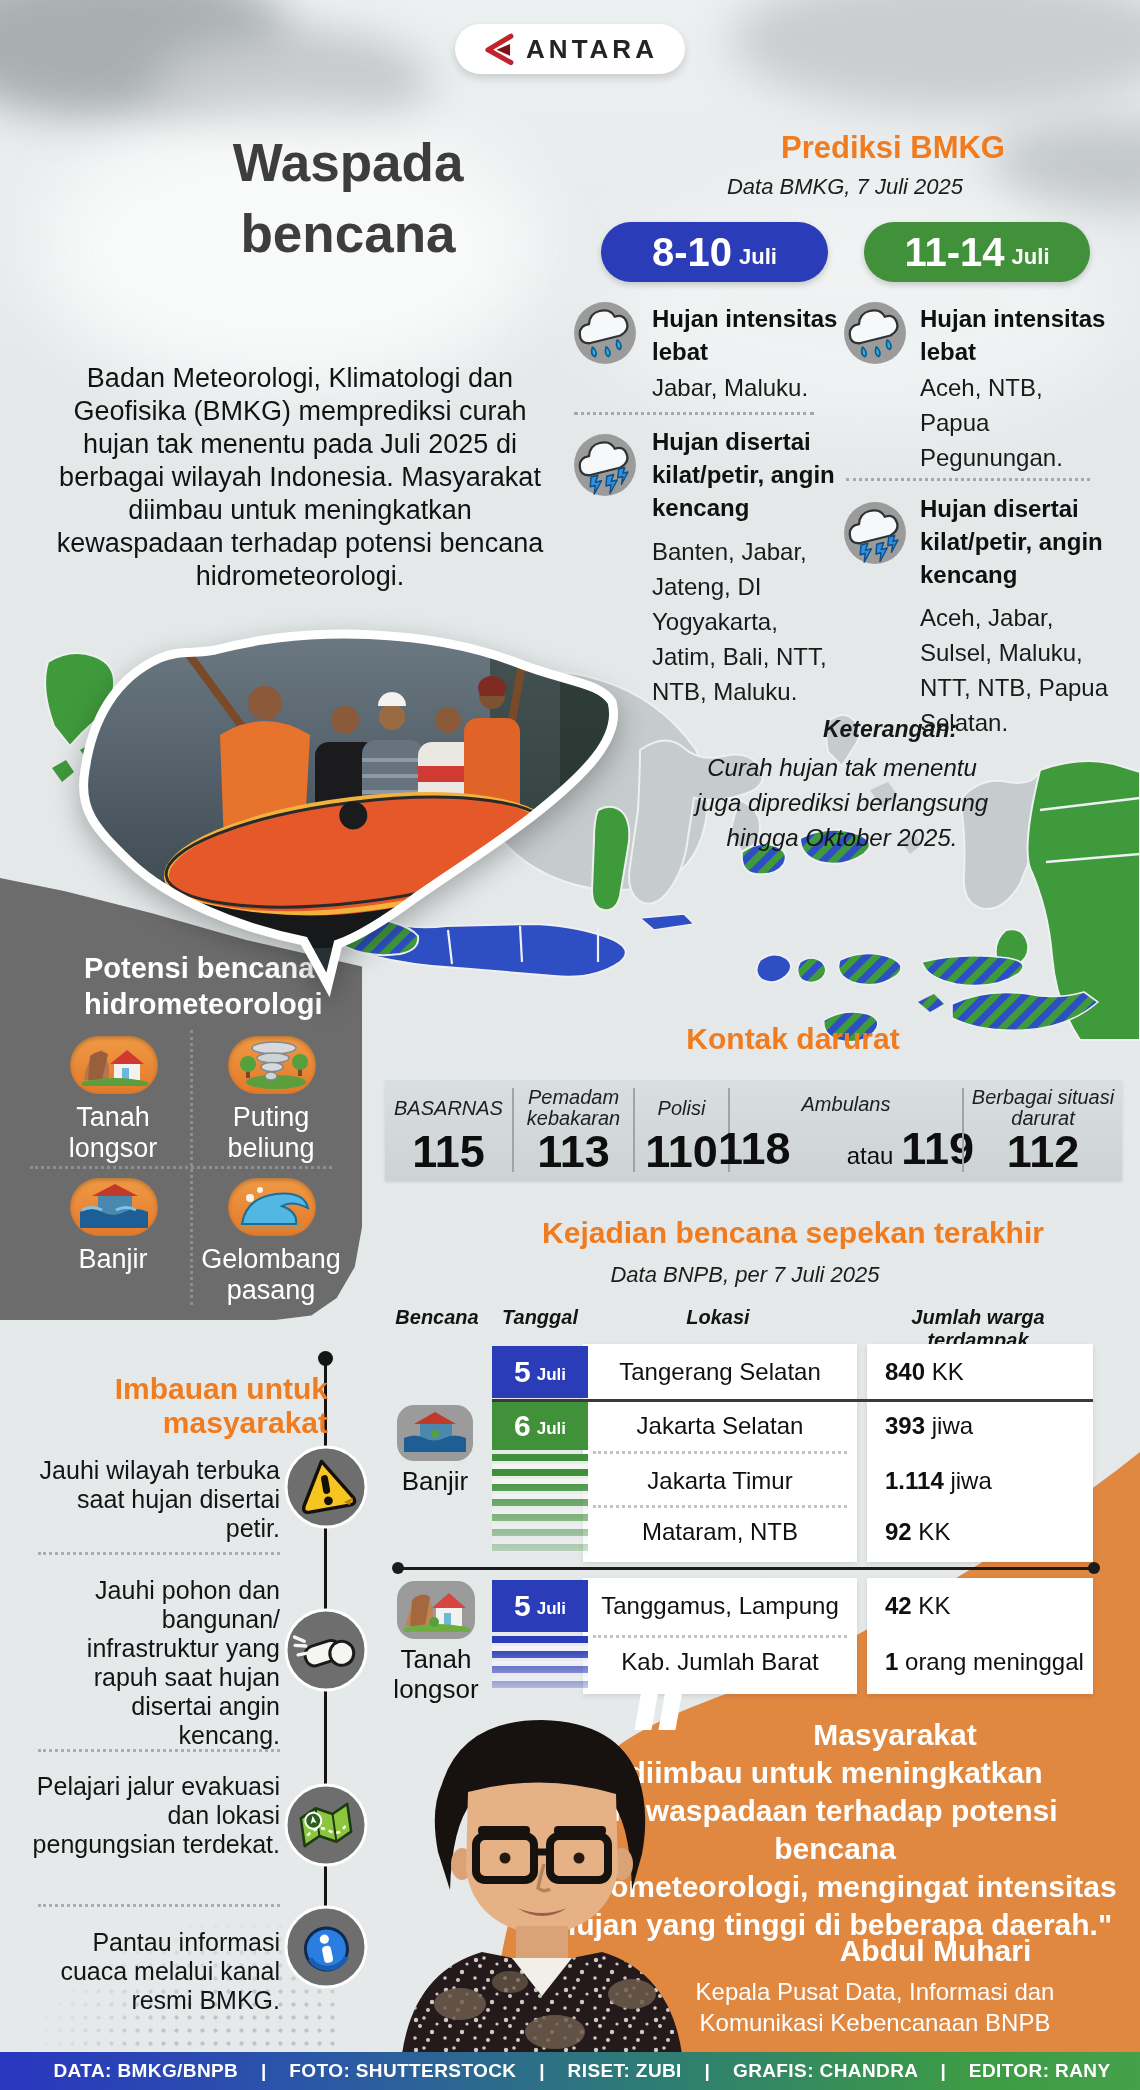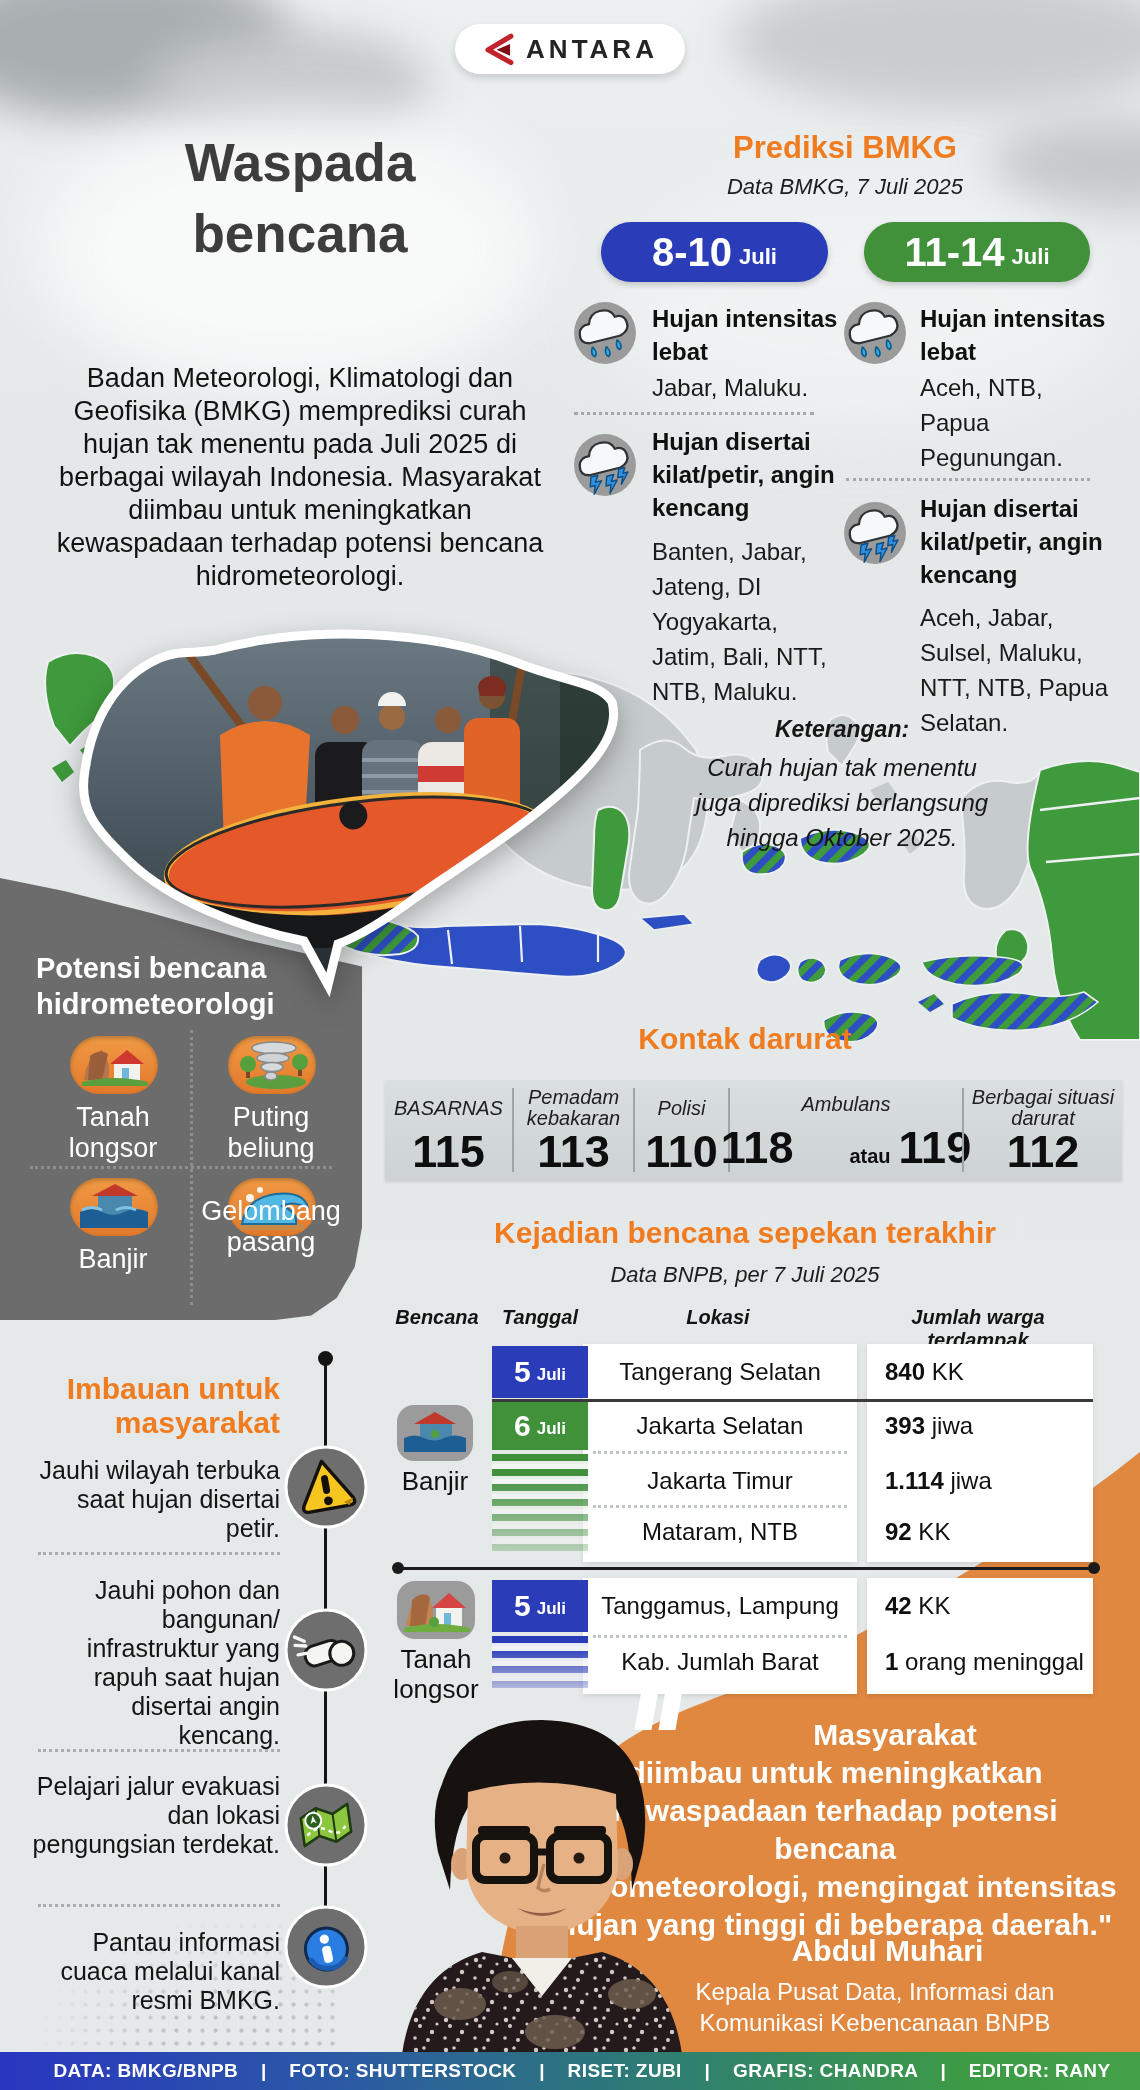--- a/index.html
+++ b/index.html
@@ -3,40 +3,40 @@
 <meta charset="utf-8">
 <style>
   html,body{margin:0;padding:0;background:#9aa0a3;}
   #canvas{position:relative;width:1140px;height:2090px;margin:0 auto;overflow:hidden;
     background:linear-gradient(180deg,#edf0f1 0%,#e4e8e9 20%,#e6e9ea 100%);
     font-family:"Liberation Sans","DejaVu Sans",sans-serif;color:#161616;}
   .a{position:absolute;}
   .cloud{position:absolute;border-radius:50%;filter:blur(22px);}
   .ctr{text-align:center;}
   .orange{color:#f07c1f;}
-  .bold{font-weight:bold;}
+  .bold{font-weight:bold;margin-left:48px;}
   .ital{font-style:italic;}
   
   .period-pill{position:absolute;height:60px;border-radius:30px;display:flex;align-items:center;justify-content:center;gap:7px;color:#fff;box-shadow:0 3px 6px rgba(0,0,0,.18);}
   .period-pill .num{font-size:40px;font-weight:bold;}
   .period-pill .mon{font-size:22px;font-weight:bold;margin-top:10px;}
   
   .fc-title{font-size:24px;font-weight:bold;line-height:33px;color:#101010;}
   .fc-regions{font-size:24px;line-height:35px;color:#1a1a1a;}
   .dotsep{border-top:3px dotted #a3a9ab;height:0;}
   
   #potensi-panel{background:#6d6c6c;clip-path:polygon(0 0,18% 3%,42% 8%,68% 14%,100% 20%,100% 79%,98% 88%,93% 95%,86% 99%,76% 100%,0 100%);}
   .pot-label{color:#fff;font-size:27px;line-height:31px;text-align:center;}
   .disaster-pill{width:88px;height:58px;border-radius:29px;background:linear-gradient(180deg,#f09a45,#e2792a);box-shadow:0 2px 4px rgba(0,0,0,.25) inset;}
   
   #kontak-strip{background:linear-gradient(180deg,#d9dedf,#cdd3d4);box-shadow:0 2px 3px rgba(0,0,0,.12);}
   .kcell{position:absolute;top:0;height:100px;display:flex;flex-direction:column;align-items:center;justify-content:center;}
   .klabel{font-size:20px;line-height:21px;font-style:italic;color:#1e1e1e;text-align:center;height:44px;display:flex;align-items:center;}
   .knum{font-size:45px;font-weight:bold;color:#0e0e0e;line-height:44px;display:flex;align-items:baseline;gap:8px;}
-  .knum .conj{font-size:20px;font-weight:bold;margin-left:48px;}
+  .knum .conj{font-size:24px;font-weight:normal;margin-left:48px;}
   .kdiv{position:absolute;top:8px;height:84px;width:2px;background:#9fa5a7;}
   
   .thead{font-size:20px;font-weight:bold;font-style:italic;color:#141414;}
   .datebadge{position:absolute;width:96px;color:#fff;display:flex;align-items:center;justify-content:center;gap:6px;}
   .datebadge .d{font-size:30px;font-weight:bold;}
   .datebadge .m{font-size:17px;font-weight:bold;margin-top:6px;}
   .whitebox{position:absolute;background:#fff;box-shadow:0 2px 5px rgba(0,0,0,.10);}
   .lrow{position:absolute;height:40px;line-height:40px;font-size:24px;color:#101010;text-align:center;width:274px;left:583px;}
   .jrow{position:absolute;height:40px;line-height:40px;font-size:24px;color:#101010;left:885px;width:200px;text-align:left;}
   .jrow b{font-weight:bold;}
@@ -293,21 +293,21 @@
     <svg width="88" height="58" viewBox="0 0 88 58">
       <path d="M12,46 l64,0 0,6 -64,0 z" fill="#c98a47"></path>
       <path d="M14,46 q4,-26 34,-30 q28,-3 32,14 q-16,-8 -26,-2 q16,6 14,18 z" fill="#52b7e3" stroke="#1b6d9c" stroke-width="2"></path>
       <circle cx="22" cy="20" r="4" fill="#fff" opacity=".9"></circle>
         <circle cx="32" cy="12" r="3" fill="#fff" opacity=".9"></circle>
     </svg>
   </div>
   <div class="a pot-label" style="left:38px;top:1102px;width:150px;z-index:2;">Tanah longsor</div>
   <div class="a pot-label" style="left:196px;top:1102px;width:150px;z-index:2;">Puting beliung</div>
   <div class="a pot-label" style="left:38px;top:1244px;width:150px;z-index:2;">Banjir</div>
-  <div class="a pot-label" style="left:196px;top:1196px;width:150px;z-index:2;">Gelombang pasang</div>
+  <div class="a pot-label" style="left:196px;top:1244px;width:150px;z-index:2;">Gelombang pasang</div>
 
   <div class="a ctr bold orange" style="left:545px;top:1022px;width:400px;font-size:30px;z-index:4;">Kontak darurat</div>
   <div id="kontak-strip" class="a" style="left:385px;top:1080px;width:737px;height:100px;z-index:4;">
     <div class="kcell" style="left:0;width:127px;">
       <div class="klabel">BASARNAS</div>
       <div class="knum">
           <span>115</span>
         </div>
     </div>
     <div class="kdiv" style="left:127px;"></div>

